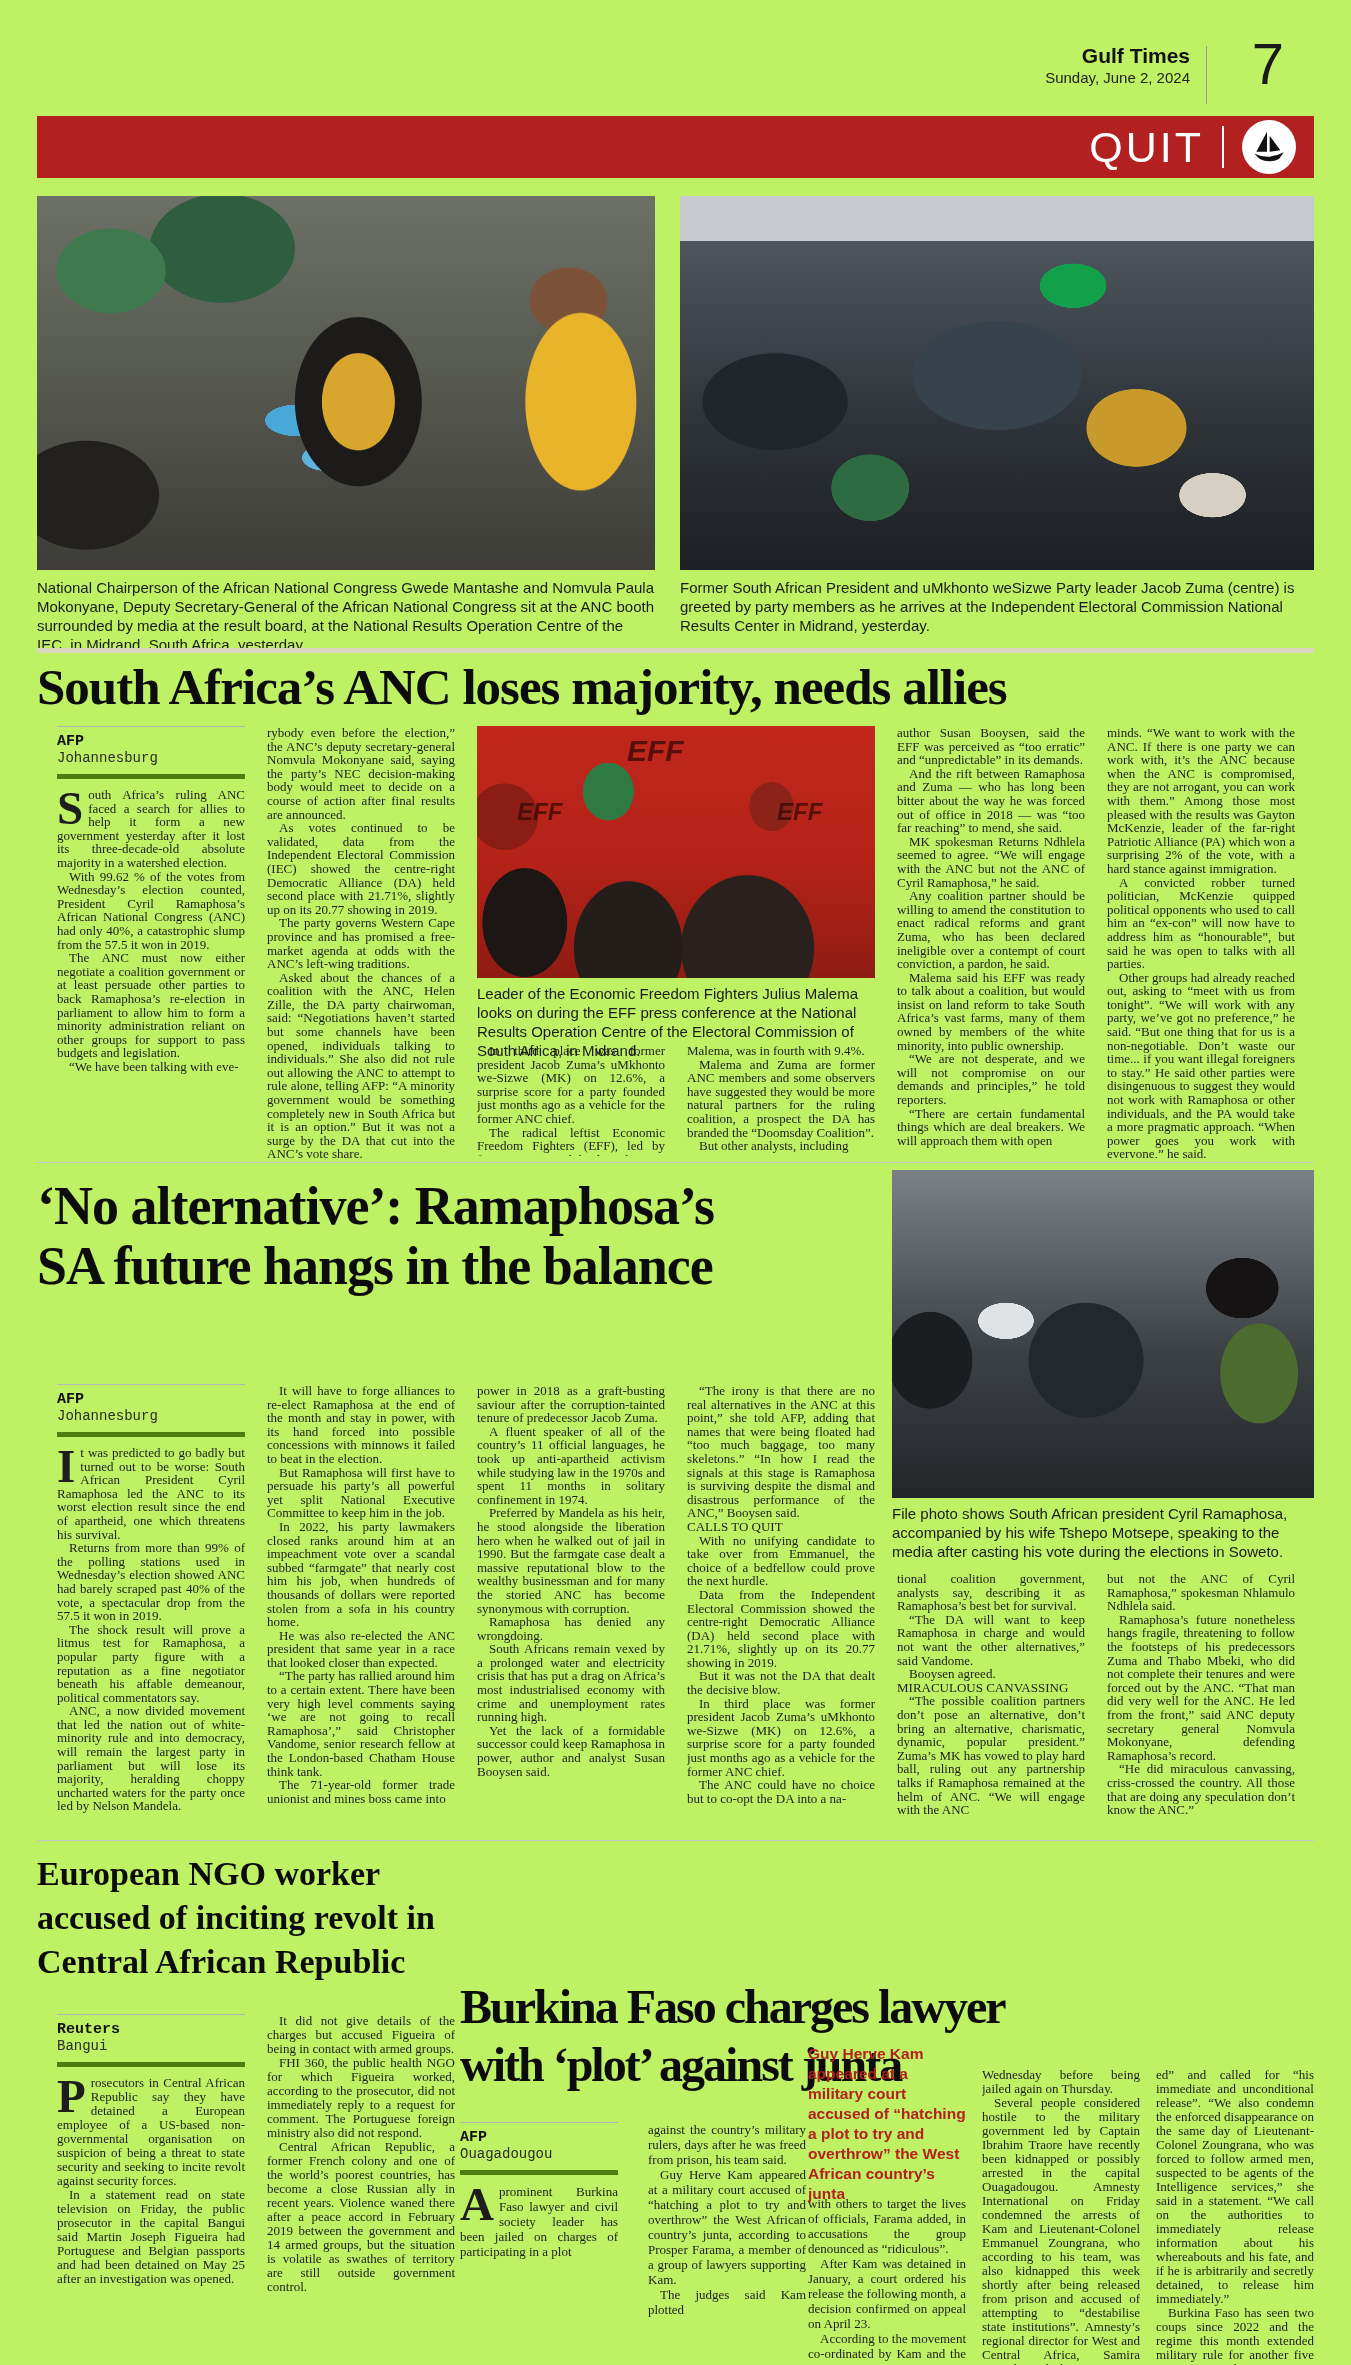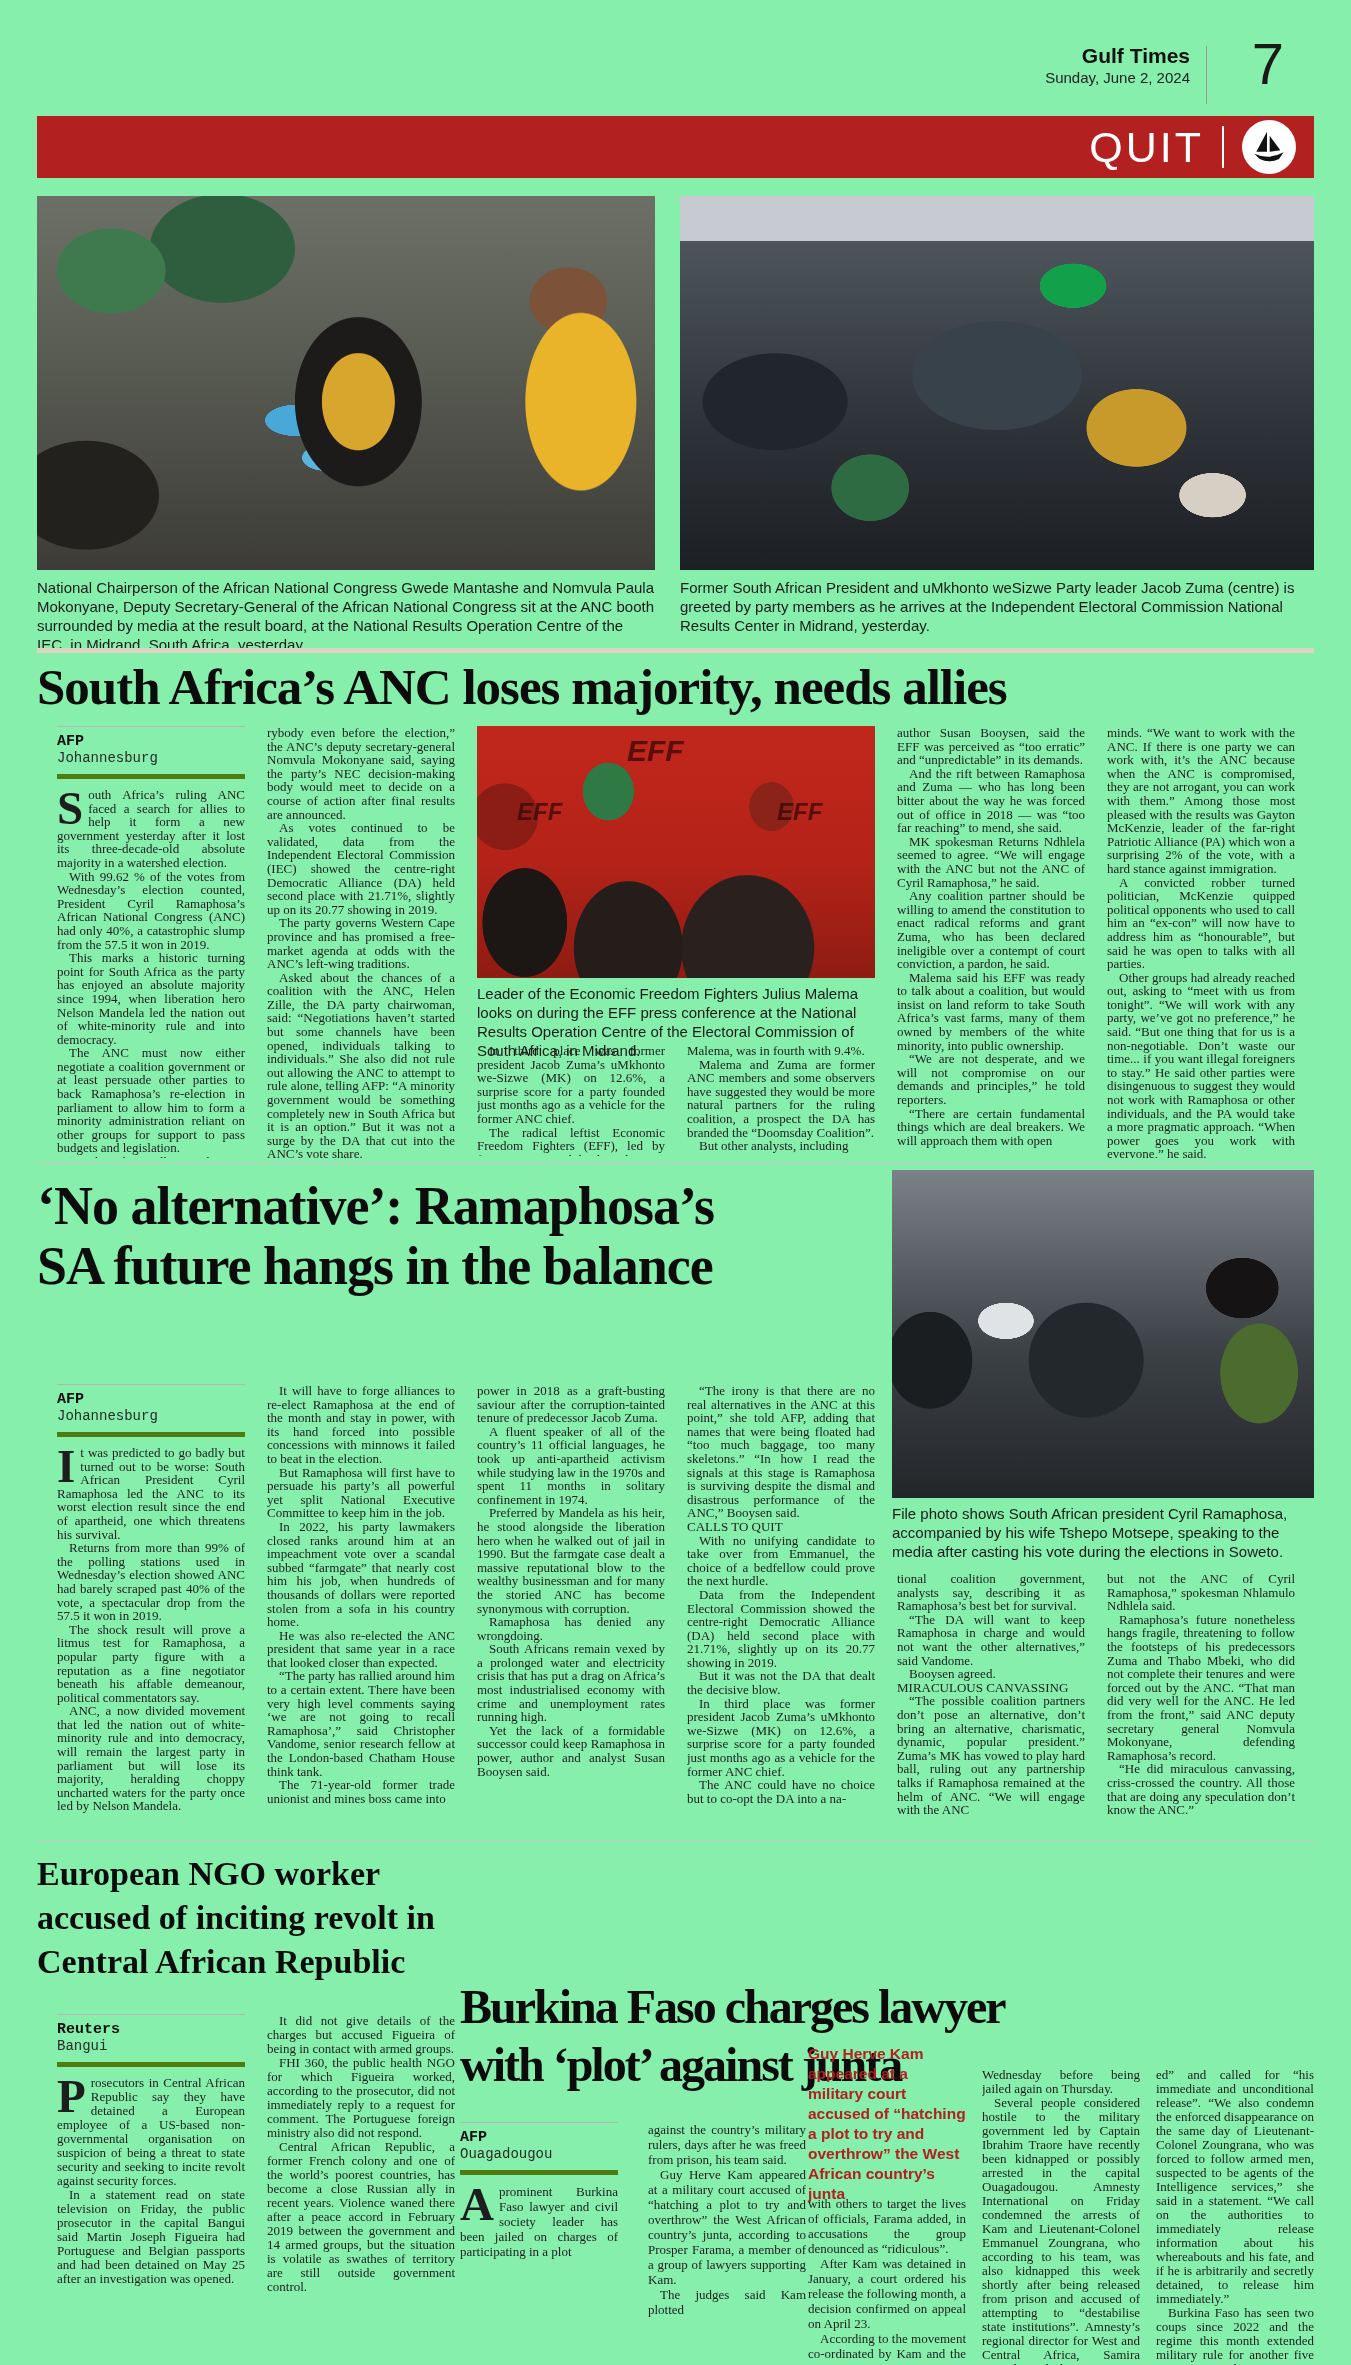--- a/index.html
+++ b/index.html
@@ -1,16 +1,16 @@
 <!DOCTYPE html>
 <html><head>
 <meta charset="utf-8">
 <style>
   html,body{margin:0;padding:0;background:#e9e7e2;}
-  .page{position:relative;width:1351px;height:2365px;margin:0 auto;background:#86efac;
+  .page{position:relative;width:1351px;height:2365px;margin:0 auto;background:#bef264;
         font-family:"Liberation Serif",serif;color:#1d1d1d;overflow:hidden;}
   
   .mast{position:absolute;left:950px;top:44px;width:240px;text-align:right;font-family:"Liberation Sans",sans-serif;}
   .mast .paper{font-size:21px;font-weight:bold;line-height:24px;color:#111;}
   .mast .date{font-size:15px;line-height:19px;color:#222;}
   .mast-div{position:absolute;left:1206px;top:46px;width:1px;height:58px;background:#9a9a9a;}
   .pagenum{position:absolute;left:1222px;top:30px;width:92px;text-align:center;
            font-family:"Liberation Sans",sans-serif;font-size:58px;font-weight:400;color:#1a1a1a;}
   
   .banner{position:absolute;left:37px;top:116px;width:1277px;height:62px;background:#b2201f;
@@ -120,21 +120,20 @@
   <div class="hl h1">South Africa’s ANC loses majority, needs allies</div>
 
   <div class="col" style="left:57px;top:726px;height:432px;">
     <div class="byline">
       <div class="agency">AFP</div>
       <div class="city">Johannesburg</div>
     </div>
     <div>
         <p class="para lead">South Africa’s ruling ANC faced a search for allies to help it form a new government yesterday after it lost its three-decade-old absolute majority in a watershed election.</p>
         <p class="para">With 99.62 % of the votes from Wednesday’s election counted, President Cyril Ramaphosa’s African National Congress (ANC) had only 40%, a catastrophic slump from the 57.5 it won in 2019.</p>
-        <p class="para">This marks a historic turning point for South Africa as the party has enjoyed an absolute majority since 1994, when liberation hero Nelson Mandela led the nation out of white-minority rule and into democracy.</p>
         <p class="para">The ANC must now either negotiate a coalition government or at least persuade other parties to back Ramaphosa’s re-election in parliament to allow him to form a minority administration reliant on other groups for support to pass budgets and legislation.</p>
         <p class="para">“We have been talking with eve-</p>
       </div>
   </div>
   <div class="col" style="left:267px;top:726px;height:432px;">
       <p class="para cont">rybody even before the election,” the ANC’s deputy secretary-general Nomvula Mokonyane said, saying the party’s NEC decision-making body would meet to decide on a course of action after final results are announced.</p>
       <p class="para">As votes continued to be validated, data from the Independent Electoral Commission (IEC) showed the centre-right Democratic Alliance (DA) held second place with 21.71%, slightly up on its 20.77 showing in 2019.</p>
       <p class="para">The party governs Western Cape province and has promised a free-market agenda at odds with the ANC’s left-wing traditions.</p>
       <p class="para">Asked about the chances of a coalition with the ANC, Helen Zille, the DA party chairwoman, said: “Negotiations haven’t started but some channels have been opened, individuals talking to individuals.” She also did not rule out allowing the ANC to attempt to rule alone, telling AFP: “A minority government would be something completely new in South Africa but it is an option.” But it was not a surge by the DA that cut into the ANC’s vote share.</p>
     </div>

